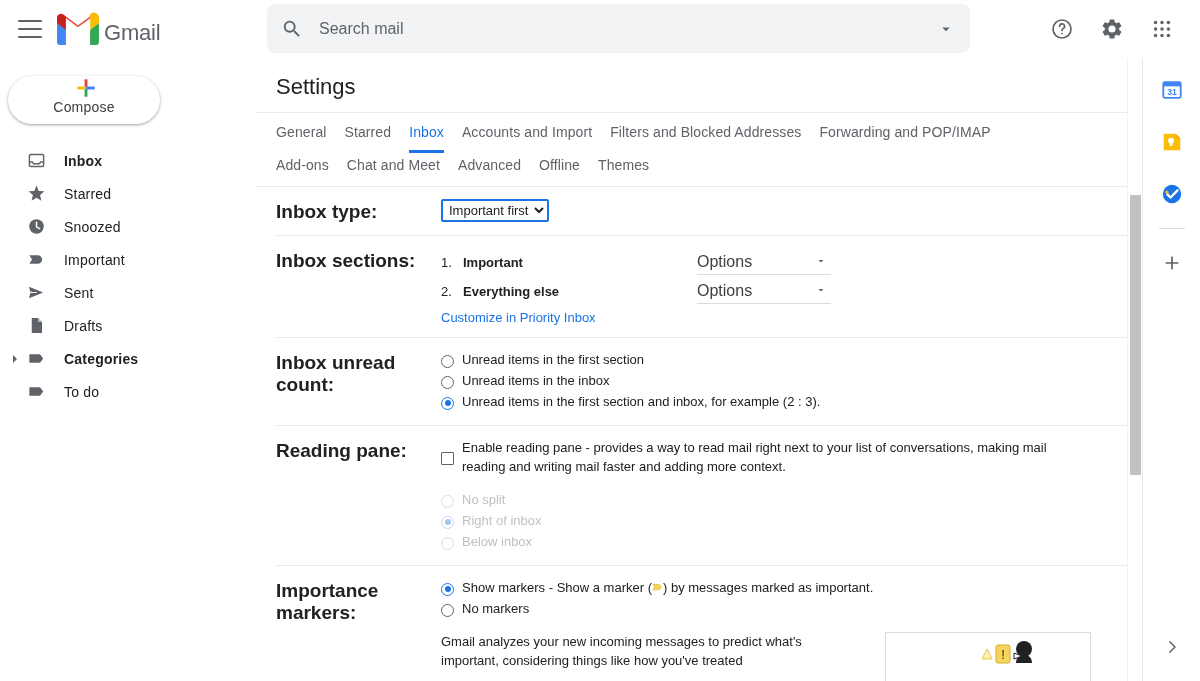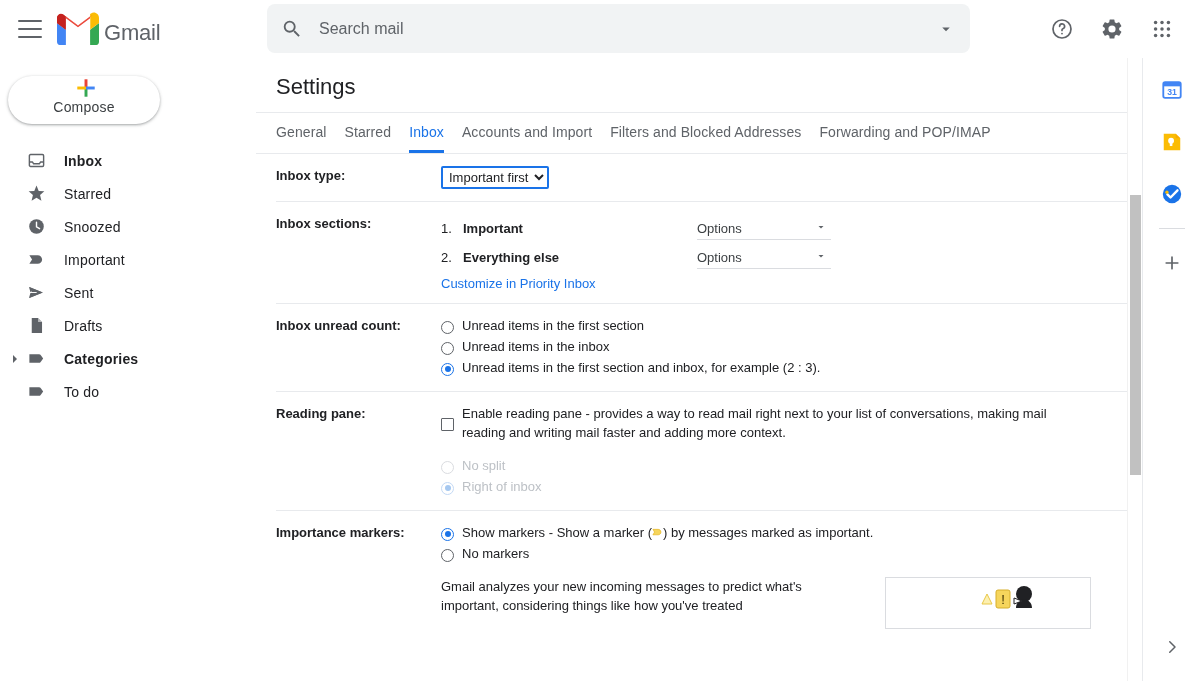--- a/index.html
+++ b/index.html
@@ -149,21 +149,21 @@
   .row {
     display: flex;
     border-bottom: 1px solid #e8eaed;
     padding: 12px 0 12px 0;
     align-items: flex-start;
   }
   .row.nodivider { border-bottom: none; }
   .rowlabel {
     width: 165px; min-width: 165px;
     font-weight: 700; color: #202124;
-    font-size: 13px;
+    font-size: 19px;
     padding-top: 2px;
   }
   .rowcontent { flex: 1; }
 
   select.inboxtype {
     font-family: "Liberation Sans", sans-serif;
     font-size: 13px;
     border: 2px solid #1a73e8;
     border-radius: 2px;
     padding: 1px 2px;
@@ -177,21 +177,21 @@
     height: 29px;
   }
   .section-num { color: #202124; font-size: 13px; width: 22px; }
   .section-name { font-weight: 700; font-size: 13px; color: #202124; }
   .section-options {
     margin-left: auto;
     width: 134px;
     display: flex; align-items: center; justify-content: space-between;
     border-bottom: 1px solid #dadce0;
     padding: 3px 4px 3px 0;
-    color: #3c4043; font-size: 13px;
+    color: #3c4043; font-size: 16px;
     cursor: pointer;
   }
   .sections-holder { width: 390px; }
   .link {
     color: #1a73e8; font-size: 13px; cursor: pointer; text-decoration: none;
     display: inline-block; margin-top: 4px;
   }
 
   .opt {
     display: flex; align-items: center;
@@ -470,20 +470,27 @@
 
   <div class="tabs-wrap">
     <div class="tabrow">
       <div class="tab">General</div>
       <div class="tab">Starred</div>
       <div class="tab active">Inbox</div>
       <div class="tab">Accounts and Import</div>
       <div class="tab">Filters and Blocked Addresses</div>
       <div class="tab">Forwarding and POP/IMAP</div>
     </div>
+    <div class="tabrow tabrow2">
+      <div class="tab">Add-ons</div>
+      <div class="tab">Chat and Meet</div>
+      <div class="tab">Advanced</div>
+      <div class="tab">Offline</div>
+      <div class="tab">Themes</div>
+    </div>
   </div>
 
   <div class="settings-body">
 
     <div class="row">
       <div class="rowlabel">Inbox type:</div>
       <div class="rowcontent">
         <select class="inboxtype">
           <option>Important first</option>
         </select>
@@ -561,20 +568,24 @@
 
         <div style="margin-top:14px;">
           <div class="opt disabled">
             <span class="ctl radio dim"></span>
             <span class="txt">No split</span>
           </div>
           <div class="opt disabled">
             <span class="ctl radio dim checked"></span>
             <span class="txt">Right of inbox</span>
           </div>
+          <div class="opt disabled">
+            <span class="ctl radio dim"></span>
+            <span class="txt">Below inbox</span>
+          </div>
         </div>
 
       </div>
     </div>
 
     <div class="row nodivider">
       <div class="rowlabel">Importance markers:</div>
       <div class="rowcontent">
 
         <div class="opt">

